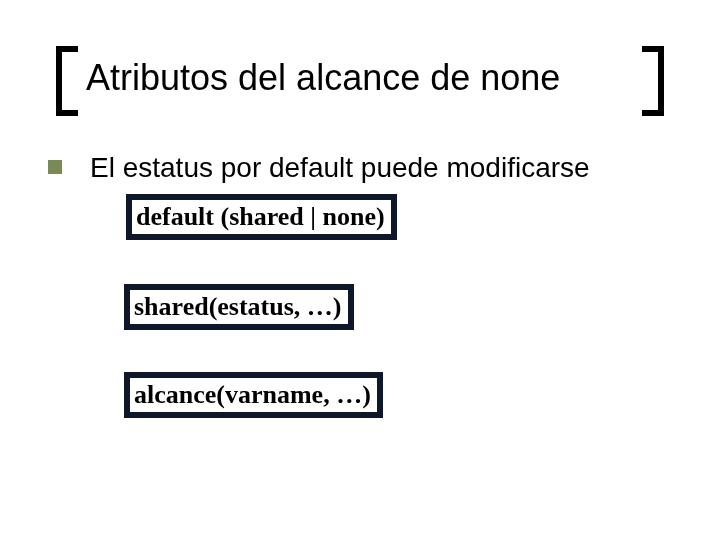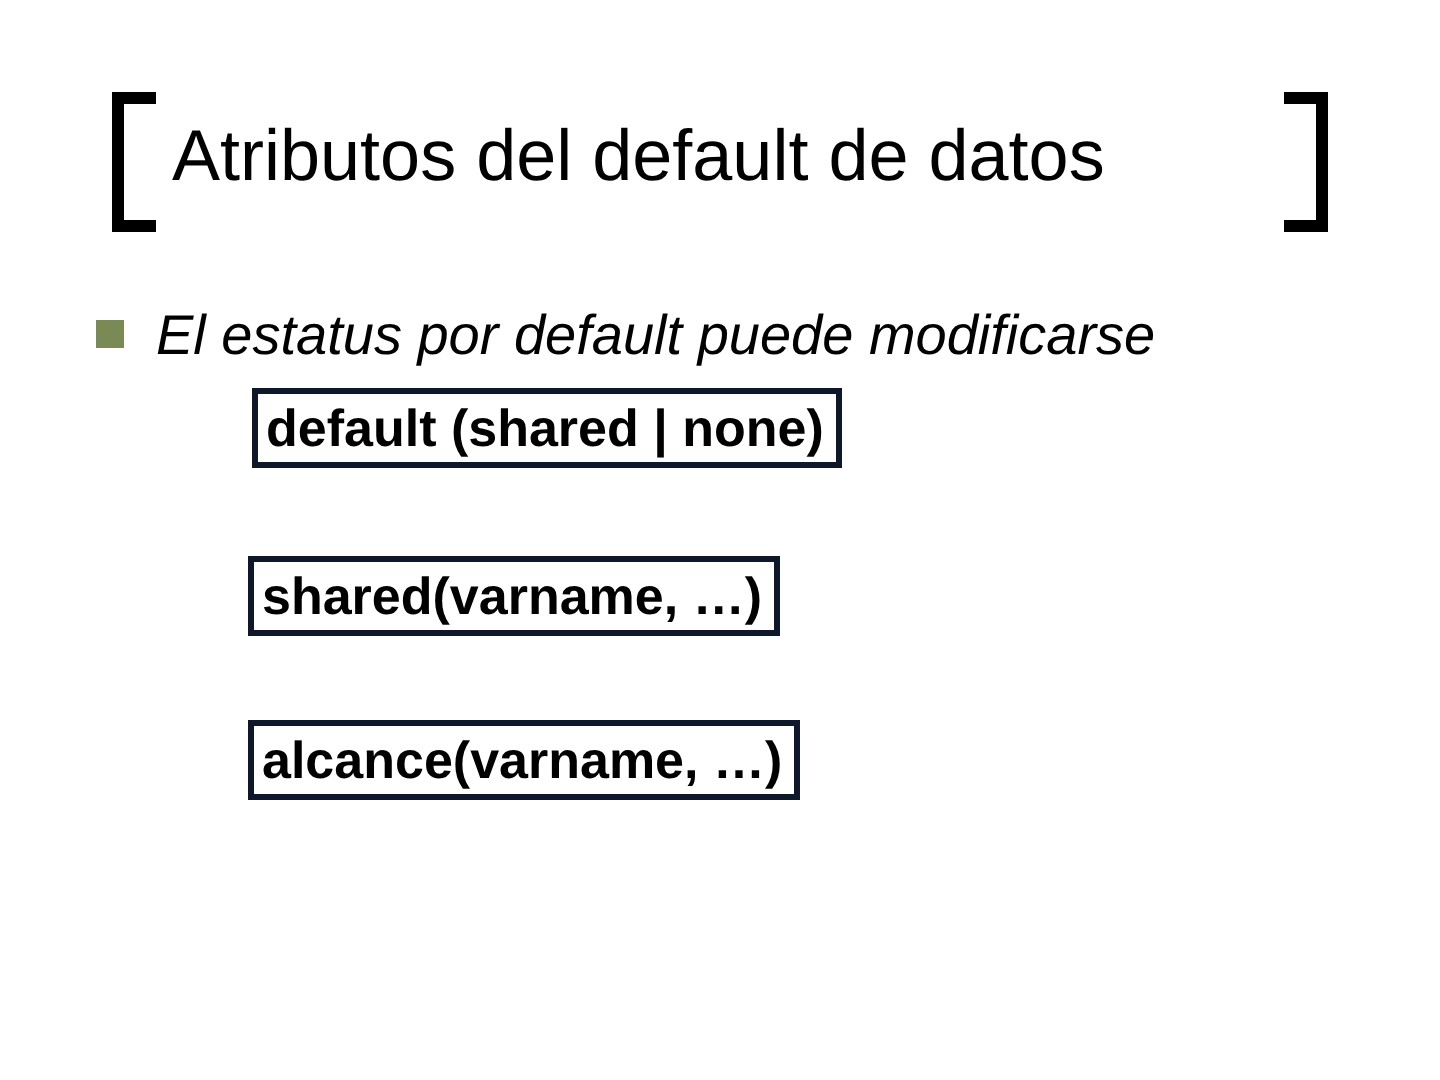--- a/index.html
+++ b/index.html
@@ -47,40 +47,39 @@
   
   .body {
     position: absolute;
     top: 150px;
     left: 48px;
     right: 48px;
   }
   .row {
     display: flex;
     align-items: flex-start;
-    gap: 16px;
+    gap: 28px;
     margin-bottom: 6px;
-    font-style: italic;
   }
   .bullet {
     flex: 0 0 14px;
     width: 14px;
     height: 14px;
     background: #7a8a55; 
     margin-top: 10px;
   }
   .row-text {
     font-size: 28px;
     line-height: 36px;
   }
   .code-box {
     display: inline-block;
-    border: 3px solid #0f172a;
+    border: 6px solid #0f172a;
     padding: 1px 6px 1px 4px;
-    font-family: Liberation Sans, sans-serif;
+    font-family: Liberation Serif, serif;
     font-size: 26px;
     line-height: 32px;
     font-weight: bold;
     background: #fff;
     margin-left: 78px;
     margin-top: 2px;
     margin-bottom: 10px;
   }
   .code-box.indent2 { margin-left: 76px; }
   .gap-small { height: 4px; }
@@ -88,37 +87,37 @@
   .gap-large { height: 30px; }
 </style>
 </head>
 <body>
 
 <div class="slide">
 
   <div class="title-wrap">
     <div class="bracket left"></div>
     <div class="bracket right"></div>
-    <div class="title">Atributos del default de datos</div>
+    <div class="title">Atributos del alcance de none</div>
   </div>
 
   <div class="body">
 
     <div class="row">
       <div class="bullet" style="background: rgb(122, 138, 85);"></div>
       <div class="row-text">El estatus por default puede modificarse</div>
     </div>
 
     <div class="code-box">default (shared | none)</div>
 
     <div class="gap-small"></div>
 
 
     <div class="gap-med"></div>
 
-    <div class="code-box indent2">shared(varname, …)</div>
+    <div class="code-box indent2">shared(estatus, …)</div>
 
     <div class="gap-large"></div>
 
     <div class="code-box indent2">alcance(varname, …)</div>
 
   </div>
 </div>
 
 </body></html>

